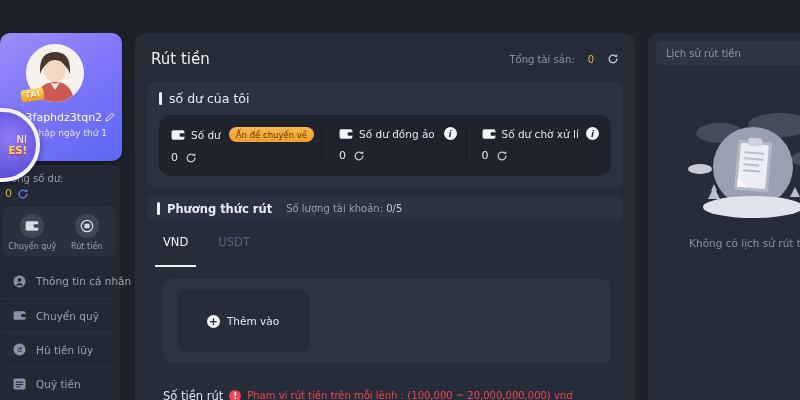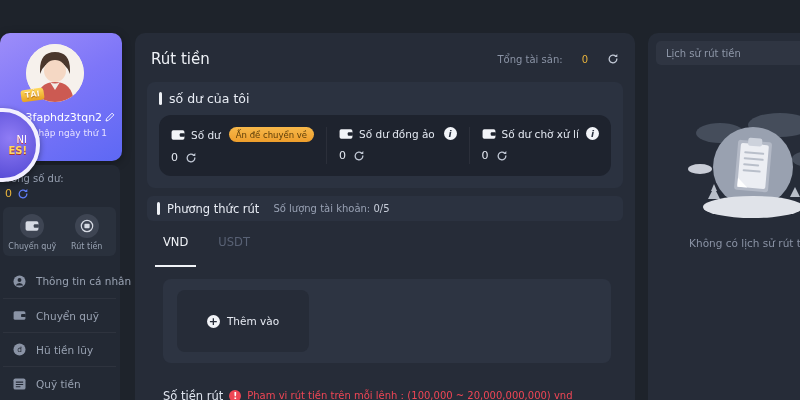--- a/index.html
+++ b/index.html
@@ -77,21 +77,21 @@
   
   .main-panel{
     position:absolute; left:135px; top:33px; width:500px; height:367px;
     background:#262c38; border-radius:10px 10px 0 0;
   }
   .main-header{
     display:flex; align-items:center; justify-content:space-between;
     padding:17px 16px 14px;
   }
   .main-title{ font-size:15px; color:#eef1f6; }
-  .assets{ display:flex; align-items:center; gap:19px; }
+  .assets{ display:flex; align-items:center; gap:13px; }
   .assets .lbl{ font-size:10px; color:#8b94a6; }
   .assets .val{ font-size:10px; color:#e9b43c; }
   .section1{
     margin:0 12px; background:#2b3240; border-radius:8px; padding:9px 12px 12px;
   }
   .sec-title{ display:flex; align-items:center; gap:7px; font-size:12.5px; color:#e8ecf4; }
   .sec-title::before{ content:""; width:3px; height:13px; background:#eef1f6; border-radius:2px; }
   .balance-box{
     margin-top:9px; background:#1e232e; border-radius:12px;
     display:flex; padding:12px 0;
@@ -112,21 +112,21 @@
     font-size:9px; font-weight:bold; display:inline-flex; align-items:center; justify-content:center;
     font-style:italic; margin-left:auto; cursor:pointer;
   }
   .wallet-ic{ display:inline-flex; color:#f2f4f8; }
   .ref{ color:#c2c9d6; display:inline-flex; cursor:pointer; }
   .ref.blue{ color:#5f7cf9; }
   .section2-head{
     margin:8px 12px 0; background:#2b3240; border-radius:6px; height:25px;
     display:flex; align-items:center; gap:14px; padding:0 10px;
   }
-  .section2-head .sec-title{ font-size:11.5px; }
+  .section2-head .sec-title{ font-size:11.5px;font-weight:bold; }
   .acct{ font-size:10px; color:#98a1b3; }
   .acct .n{ color:#c9cfdb; }
   .tabs{ display:flex; gap:14px; padding:12px 20px 0; }
   .tab{ font-size:11.5px; padding:2px 8px 16px; cursor:pointer; color:#596275; }
   .tab.active{ color:#f0f3f7; border-bottom:2px solid #f0f3f7; }
   .methods-box{
     margin:12px 24px 0 28px; background:#2d3442; border-radius:8px;
     height:84px; padding:11px 14px;
   }
   .add-card{

